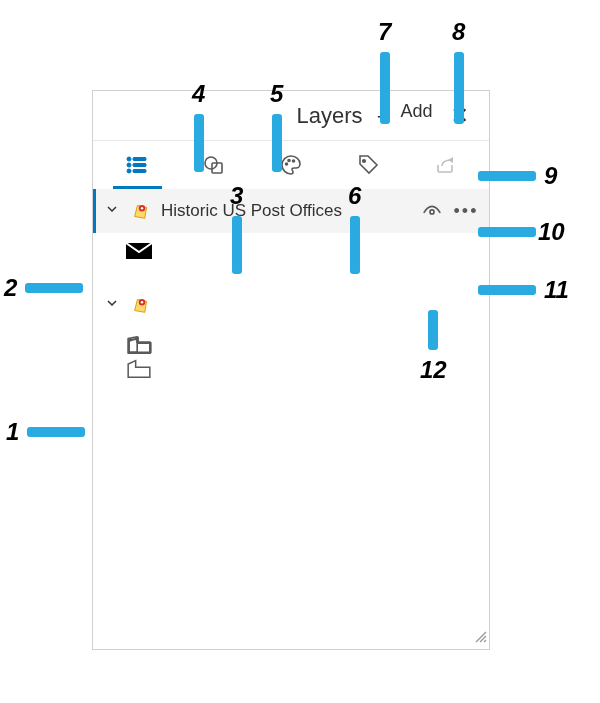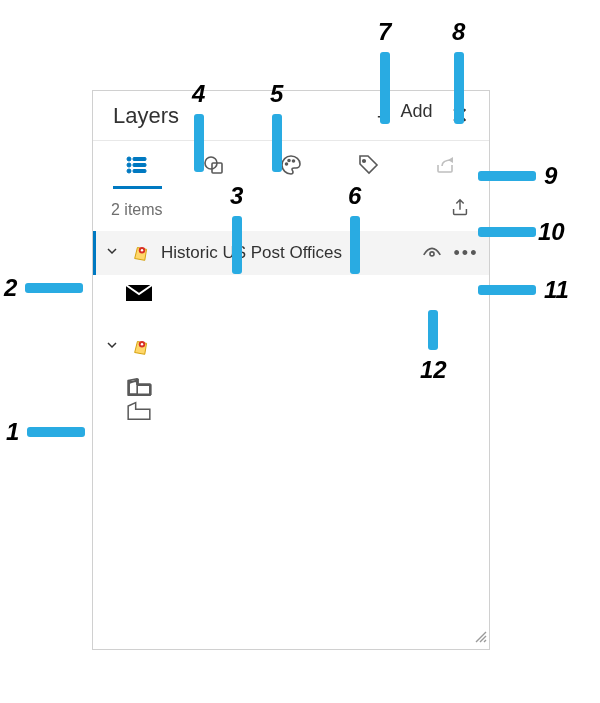--- a/index.html
+++ b/index.html
@@ -25,20 +25,21 @@
       align-items: center;
       height: 50px;
       padding: 0 12px 0 20px;
       border-bottom: 1px solid #e8e8e8;
     }
     .header-title {
       font-size: 22px;
       font-weight: 400;
       color: #323232;
       flex: 1;
+      text-align: right;
     }
     .add-btn {
       display: flex;
       align-items: flex-start;
       gap: 6px;
       font-size: 18px;
       color: #323232;
       padding: 6px 10px;
       cursor: pointer;
     }
@@ -193,30 +194,20 @@
     </div>
     <div class="tab">
       <svg viewBox="0 0 24 24" fill="none" stroke="#bfbfbf" stroke-width="1.6">
         <path d="M5 12v6a1 1 0 0 0 1 1h12a1 1 0 0 0 1-1v-6"></path>
         <path d="M15 7l5-3v6z" fill="#bfbfbf" stroke="none"></path>
         <path d="M9 13c0-5 5-6 10-6"></path>
       </svg>
     </div>
   </div>
 
-  <div class="countrow">
-    <span>2 items</span>
-    <span class="spacer"></span>
-    <span>
-      <svg width="22" height="22" viewBox="0 0 24 24" fill="none" stroke="#595959" stroke-width="1.6">
-        <path d="M5 13v5a1 1 0 0 0 1 1h12a1 1 0 0 0 1-1v-5"></path>
-        <path d="M12 3v11M8 7l4-4 4 4"></path>
-      </svg>
-    </span>
-  </div>
 
   <div class="layer-row selected">
     <span class="chevron">
       <svg width="16" height="16" viewBox="0 0 24 24" fill="none" stroke="#323232" stroke-width="2.2">
           <path d="M6 9l6 6 6-6"></path>
         </svg>
     </span>
     <span class="layer-icon">
       <svg width="22" height="22" viewBox="0 0 24 24">
           <path d="M4 18l3-12 10 2-2 12z" fill="#ffd76a" stroke="#d19b00" stroke-width="1"></path>

